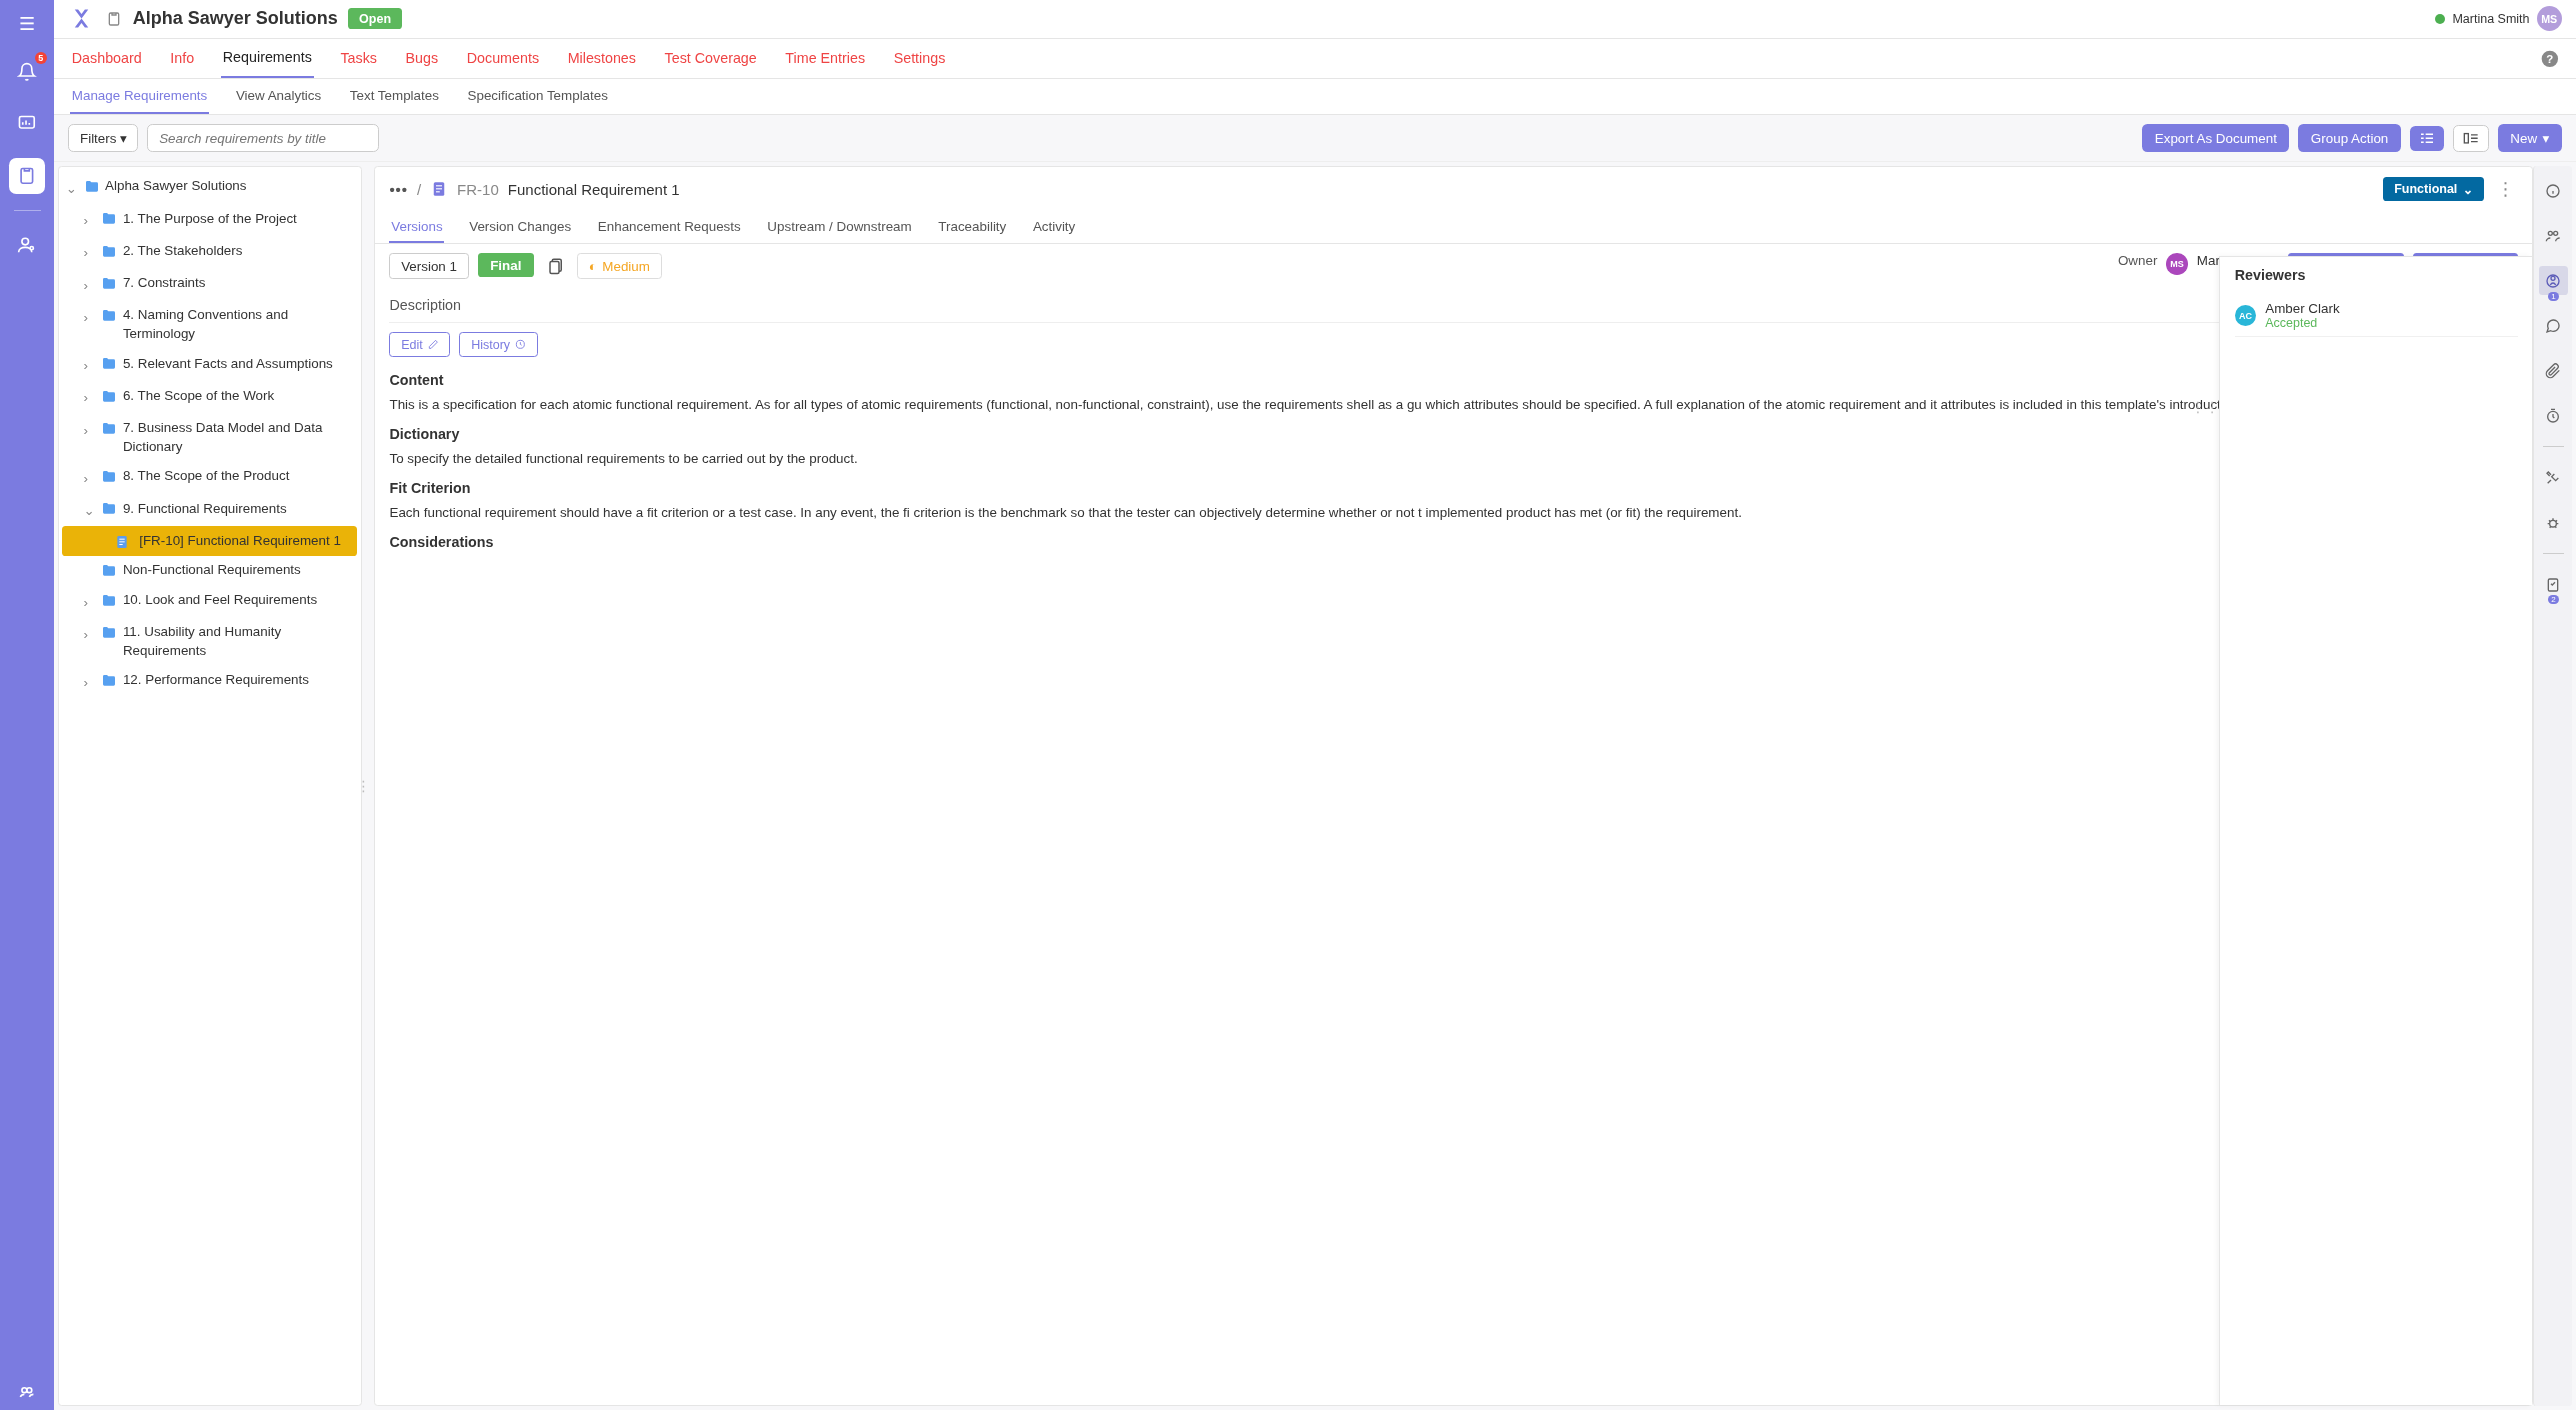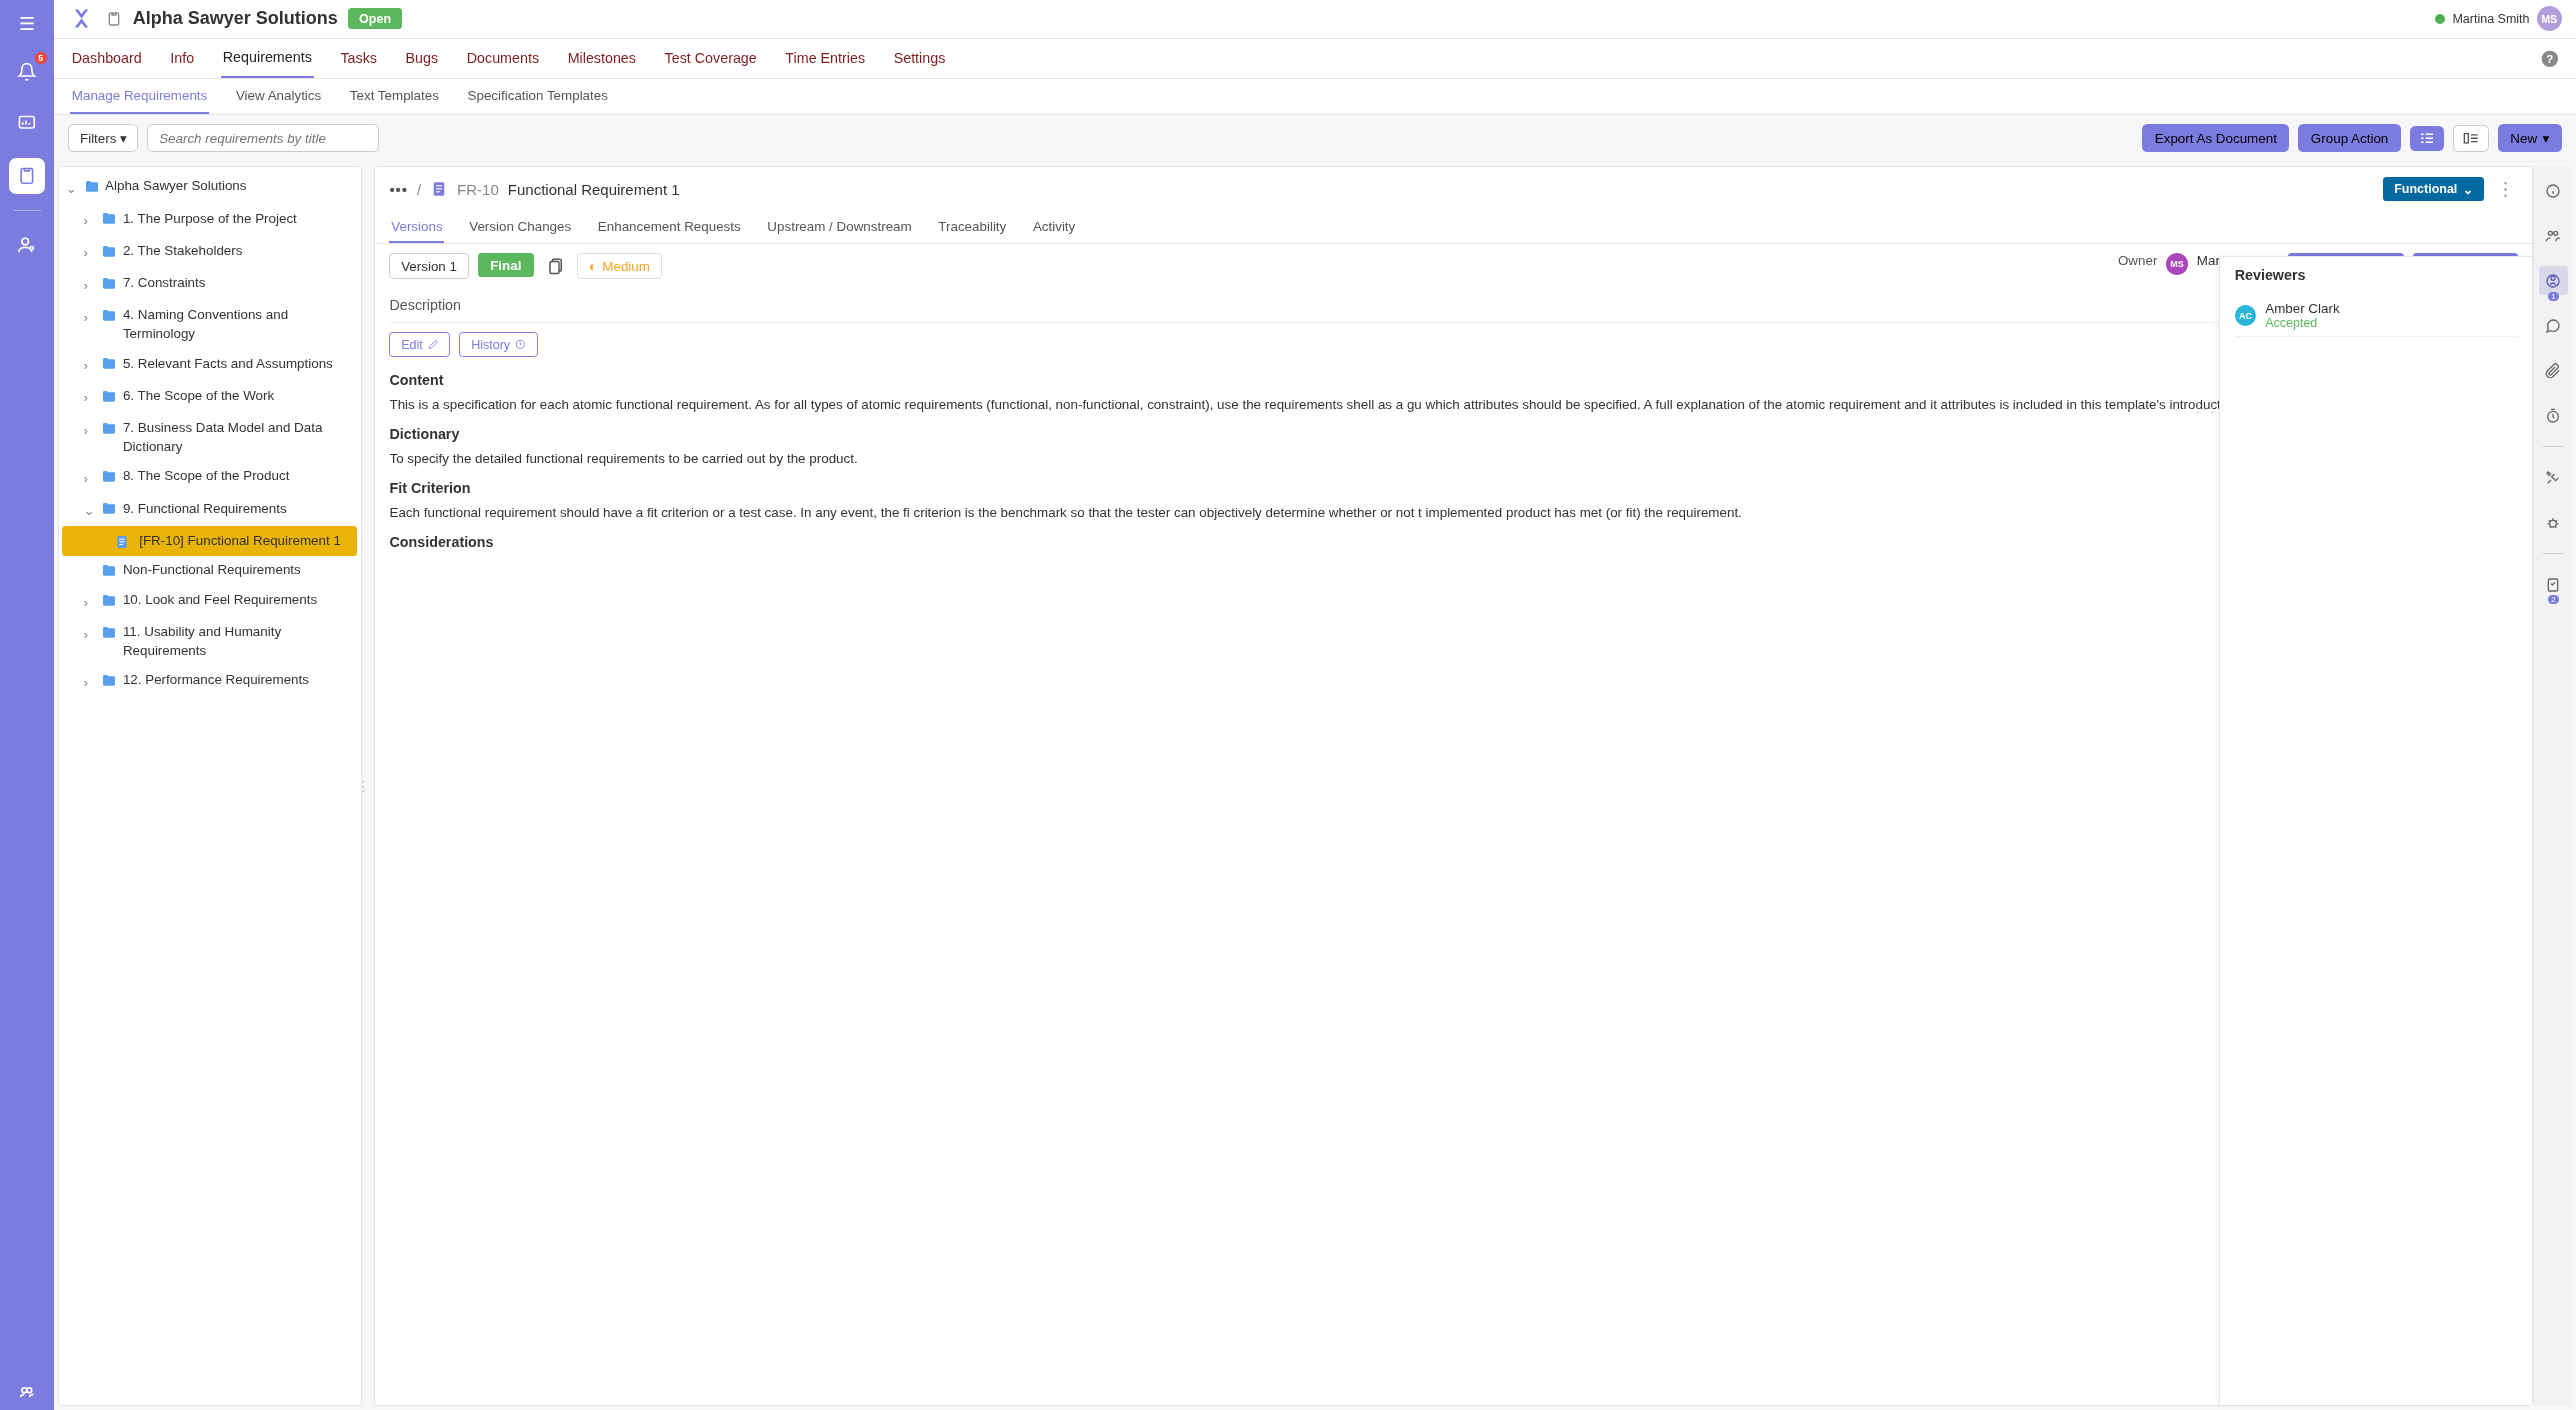--- a/index.html
+++ b/index.html
@@ -25,34 +25,34 @@
 .project-title { font-size: 18px; font-weight: 700; }
 .clipboard-icon { color: #888; }
 .status-pill { background: #5cb85c; color: #fff; padding: 3.6px 10.7px; border-radius: 3.6px; font-weight: 600; font-size: 12.5px; }
 .topbar .spacer { flex: 1; }
 .user-area { display: flex; align-items: center; gap: 7.2px; color: #333; font-size: 12.5px; }
 .dot-green { width: 10.7px; height: 10.7px; background: #4caf50; border-radius: 50%; }
 .avatar-ms { width: 25px; height: 25px; border-radius: 50%; background: #b39ddb; color: #fff; display: flex; align-items: center; justify-content: center; font-size: 10.7px; font-weight: 600; }
 
 
 .tabs1 { display: flex; gap: 25px; padding: 0 16px; border-bottom: 0.9px solid #e5e5e5; align-items: center; }
-.tabs1 .tab { padding: 10.7px 1.8px; color: #7f1d1d; font-size: 14.3px; cursor: pointer; }
+.tabs1 .tab { padding: 10.7px 1.8px; color: #ef4444; font-size: 14.3px; cursor: pointer; }
 .tabs1 .tab.active { color: #222; font-weight: 500; border-bottom: 2.7px solid #7b7be0; }
 .tabs1 .help-right { margin-left: auto; }
 
 .tabs2 { display: flex; gap: 25px; padding: 0 16px; border-bottom: 0.9px solid #e5e5e5; box-shadow: 0 0.9px 1.8px rgba(0,0,0,0.03); }
 .tabs2 .tab { padding: 9px 1.8px; color: #555; font-size: 13.4px; cursor: pointer; }
 .tabs2 .tab.active { color: #7b7be0; border-bottom: 2.7px solid #7b7be0; }
 
 
 .toolbar { display: flex; align-items: center; padding: 9px 14.3px; gap: 9px; background: #f7f7f9; border-bottom: 0.9px solid #eee; }
 .filters-btn { border: 0.9px solid #ccc; background: #fff; padding: 5.4px 10.7px; border-radius: 5.4px; font-size: 13.4px; cursor: pointer; display: flex; align-items: center; gap: 3.6px; }
 .search-input { border: 0.9px solid #ccc; background: #fff; padding: 5.4px 10.7px; border-radius: 5.4px; font-size: 13.4px; width: 232px; font-style: italic; color: #777; }
 .toolbar .spacer { flex: 1; }
-.btn-purple { background: #7b7be0; color: #000000; padding: 6.3px 12.5px; border-radius: 5.4px; font-size: 13.4px; cursor: pointer; display: flex; align-items: center; gap: 5.4px; border: none; }
+.btn-purple { background: #7b7be0; color: #ffffff; padding: 6.3px 12.5px; border-radius: 5.4px; font-size: 13.4px; cursor: pointer; display: flex; align-items: center; gap: 5.4px; border: none; }
 .btn-purple.outline-box { background: #fff; color: #555; border: 0.9px solid #ccc; }
 .toolbar .icon-box { padding: 6.3px 9px; }
 
 
 .workspace { flex: 1; display: flex; min-height: 0; background: #f7f7f9; }
 
 
 .tree { width: 304px; background: #fff; border: 0.9px solid #e5e5e5; border-radius: 3.6px; margin: 3.6px 5.4px 3.6px 3.6px; overflow-y: auto; padding: 5.4px 0; }
 .tree-item { display: flex; align-items: flex-start; gap: 5.4px; padding: 5.4px 7.2px; font-size: 13.4px; cursor: pointer; color: #333; line-height: 1.4; }
 .tree-item.selected { background: #eab308; border-radius: 3.6px; margin: 0 3.6px; gap: 9px; }

